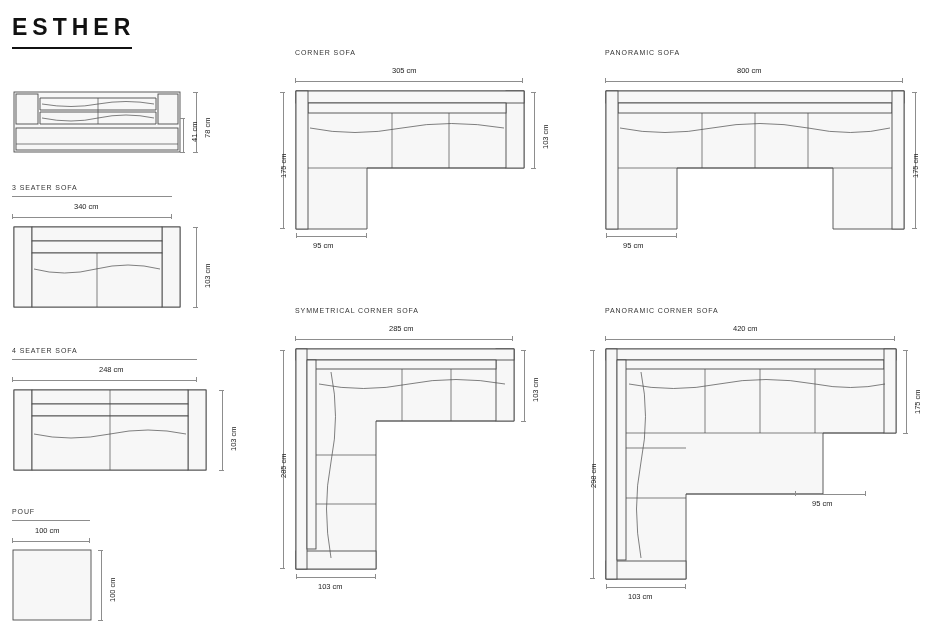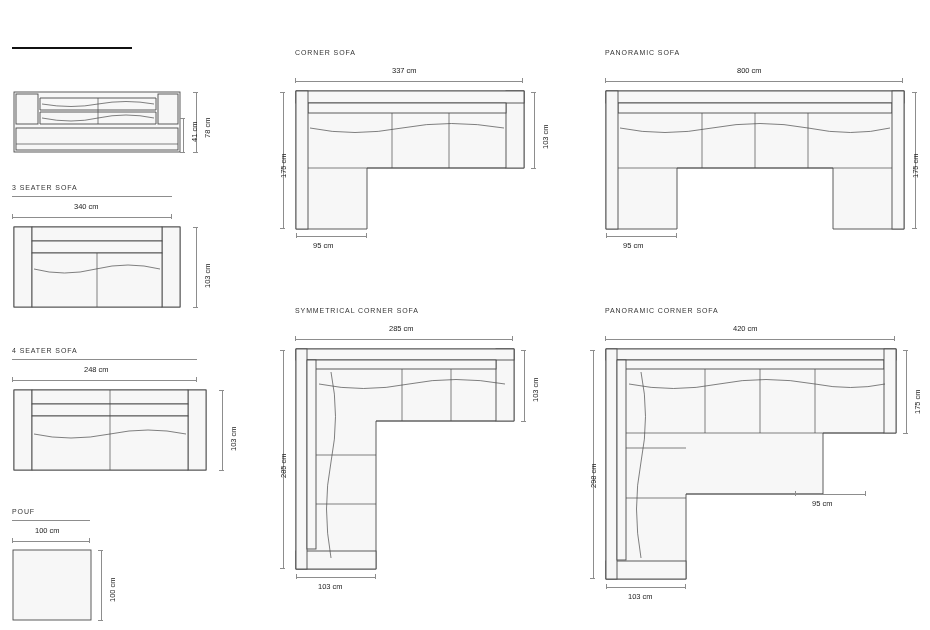--- a/index.html
+++ b/index.html
@@ -83,20 +83,21 @@
     position: absolute;
     background: #8d8d8d;
     height: 1px;
   }
 </style>
 </head>
 <body>
 
 <div class="page">
 
+  <div class="brand">ESTHER</div>
   <div class="brand-rule"></div>
 
   <div class="shape" style="left:12px; top:88px;">
     <svg width="172" height="68" viewBox="0 0 172 68">
       <g fill="#f7f7f7" stroke="#4a4a4a" stroke-width="0.9">
         <rect x="2" y="4" width="166" height="60"></rect>
         <rect x="4" y="6" width="22" height="30"></rect>
         <rect x="146" y="6" width="20" height="30"></rect>
         <path d="M28 10 L144 10 L144 22 L28 22 Z"></path>
         <path d="M28 24 L144 24 L144 36 L28 36 Z"></path>
@@ -144,21 +145,21 @@
       </g>
     </svg>
   </div>
   <div class="dimline-v" style="left:196px; top:227px; height:80px;"></div>
   <div class="tick-h" style="left:193px; top:227px;"></div>
   <div class="tick-h" style="left:193px; top:307px;"></div>
   <div class="dim-label vert" style="left:203px; top:288px;">103 cm</div>
 
   <div class="panel-title" style="left:12px; top:347px;">4 SEATER SOFA</div>
   <div class="legend-rule" style="left:12px; top:359px; width:185px;"></div>
-  <div class="dim-label" style="left:84px; top:365px;">248 cm</div>
+  <div class="dim-label" style="left:99px; top:365px;">248 cm</div>
   <div class="dimline-h" style="left:12px; top:380px; width:185px;"></div>
   <div class="tick-v" style="left:12px; top:377px;"></div>
   <div class="tick-v" style="left:196px; top:377px;"></div>
 
   <div class="shape" style="left:12px; top:388px;">
     <svg width="198" height="84" viewBox="0 0 198 84">
       <g fill="#f7f7f7" stroke="#4a4a4a" stroke-width="0.9">
         <rect x="2" y="2" width="192" height="80"></rect>
         <rect x="2" y="2" width="18" height="80"></rect>
         <rect x="176" y="2" width="18" height="80"></rect>
@@ -189,21 +190,21 @@
     <svg width="80" height="72" viewBox="0 0 80 72">
       <rect x="1" y="1" width="78" height="70" fill="#f7f7f7" stroke="#4a4a4a" stroke-width="0.9"></rect>
     </svg>
   </div>
   <div class="dimline-v" style="left:101px; top:550px; height:70px;"></div>
   <div class="tick-h" style="left:98px; top:550px;"></div>
   <div class="tick-h" style="left:98px; top:620px;"></div>
   <div class="dim-label vert" style="left:108px; top:602px;">100 cm</div>
 
   <div class="panel-title" style="left:295px; top:49px;">CORNER SOFA</div>
-  <div class="dim-label" style="left:392px; top:66px;">337 cm</div>
+  <div class="dim-label" style="left:392px; top:66px;">305 cm</div>
   <div class="dimline-h" style="left:295px; top:81px; width:228px;"></div>
   <div class="tick-v" style="left:295px; top:78px;"></div>
   <div class="tick-v" style="left:522px; top:78px;"></div>
 
   <div class="shape" style="left:295px; top:90px;">
     <svg width="230" height="140" viewBox="0 0 230 140">
       <g fill="#f7f7f7" stroke="#4a4a4a" stroke-width="0.9">
         <path d="M1 1 L229 1 L229 78 L72 78 L72 139 L1 139 Z"></path>
         <rect x="211" y="1" width="18" height="77"></rect>
         <rect x="1" y="1" width="228" height="12"></rect>

